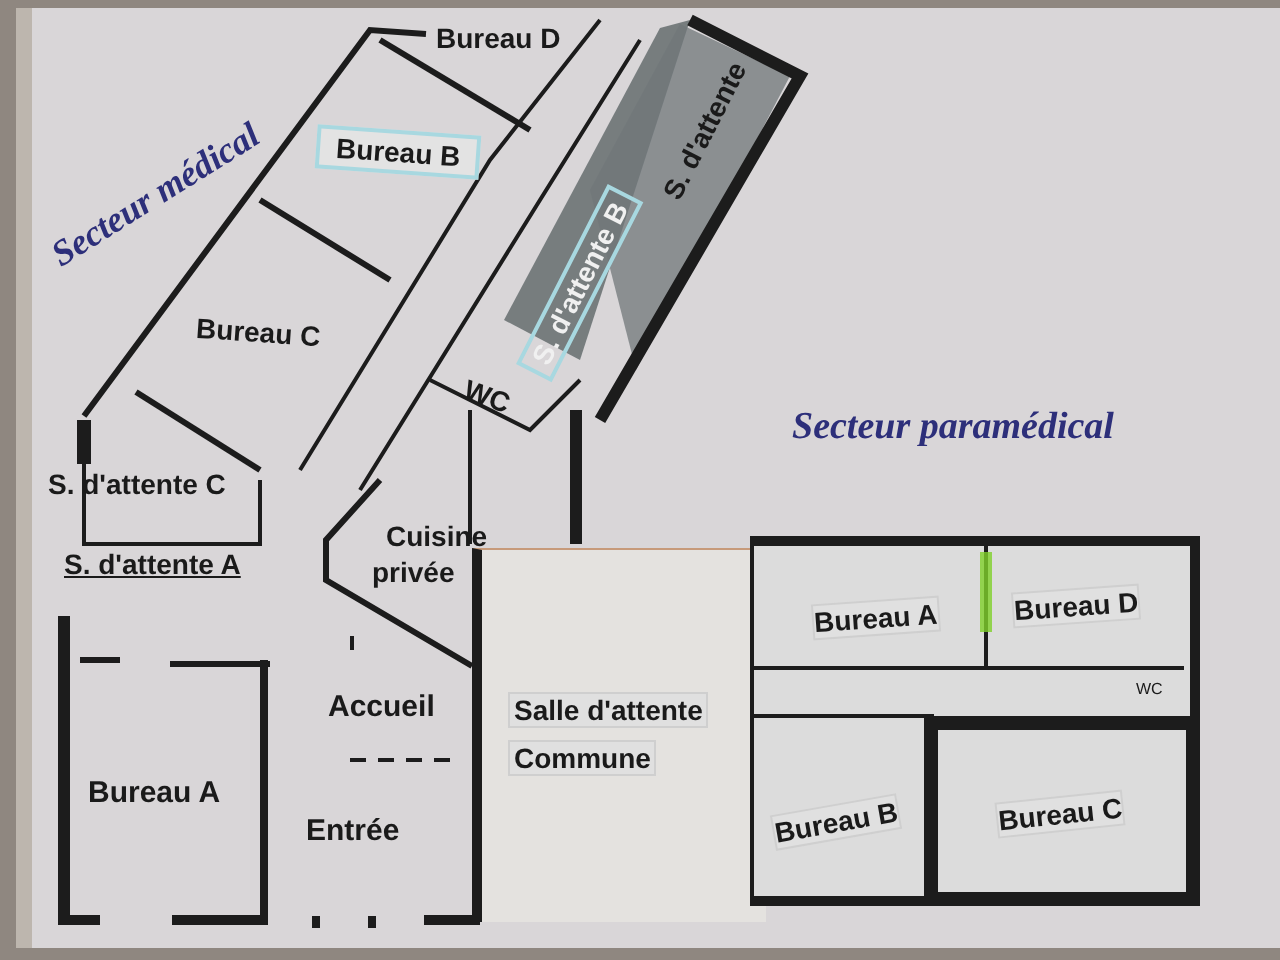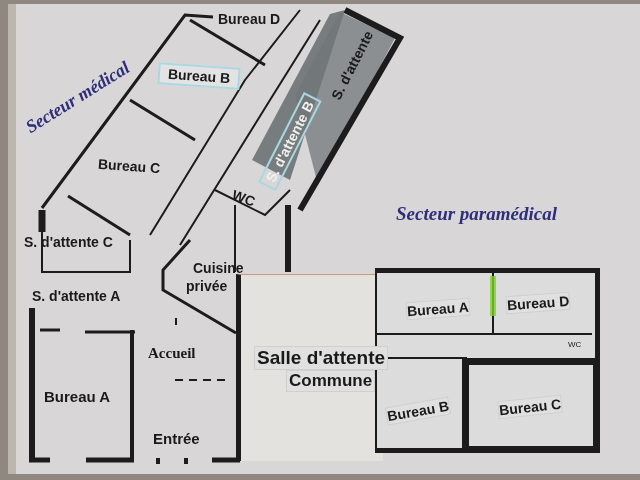--- a/index.html
+++ b/index.html
@@ -68,27 +68,27 @@
 <div class="sector" style="left:22px;top:120px;font-size:18px;transform:rotate(-32deg);transform-origin:left top;">Secteur médical</div>
 <div class="sector" style="left:396px;top:203px;font-size:19px;">Secteur paramédical</div>
 
 <div class="lbl" style="left:218px;top:11px;">Bureau D</div>
 <div class="lbl" style="left:158px;top:65px;padding:1px 8px;border:2px solid #a8d8e0;background:#e3e3e3;transform:rotate(4deg);">Bureau B</div>
 <div class="lbl" style="left:98px;top:158px;transform:rotate(4deg);">Bureau C</div>
 <div class="lbl" style="left:245px;top:110px;border:2px solid #a8d8e0;padding:0 4px;color:#f0f0f0;transform:rotate(-63deg);transform-origin:left top;top:182px;left:258px;">S. d'attente B</div>
 <div class="lbl" style="left:328px;top:95px;transform:rotate(-63deg);transform-origin:left top;">S. d'attente</div>
 <div class="lbl" style="left:232px;top:190px;transform:rotate(20deg);">WC</div>
 <div class="lbl" style="left:24px;top:234px;">S. d'attente C</div>
-<div class="lbl" style="left:32px;top:288px;">S. d'attente A</div>
+<div class="lbl" style="left:32px;top:274px;text-decoration:underline;">S. d'attente A</div>
 <div class="lbl" style="left:176px;top:260px;margin-left:17px;">Cuisine</div>
 <div class="lbl" style="left:186px;top:278px;">privée</div>
-<div class="lbl" style="left:148px;top:345px;font-size:15px;font-family:Liberation Serif, serif;">Accueil</div>
+<div class="lbl" style="left:164px;top:345px;font-size:15px;">Accueil</div>
 <div class="lbl" style="left:44px;top:388px;font-size:15px;">Bureau A</div>
-<div class="lbl" style="left:153px;top:430px;font-size:15px;">Entrée</div>
+<div class="lbl" style="left:153px;top:407px;font-size:15px;">Entrée</div>
 
-<div class="lbl boxed" style="left:254px;top:346px;font-size:19px;padding:0 2px;">Salle d'attente</div>
-<div class="lbl boxed" style="left:254px;top:370px;font-size:17px;padding:0 2px;margin-left:32px;">Commune</div>
+<div class="lbl boxed" style="left:254px;top:346px;font-size:14px;padding:0 2px;">Salle d'attente</div>
+<div class="lbl boxed" style="left:254px;top:370px;font-size:14px;padding:0 2px;">Commune</div>
 
 <div class="lbl boxed" style="left:406px;top:300px;transform:rotate(-4deg);">Bureau A</div>
 <div class="lbl boxed" style="left:506px;top:294px;transform:rotate(-4deg);">Bureau D</div>
 <div class="lbl" style="left:568px;top:340px;font-size:8px;font-weight:normal;">WC</div>
 <div class="lbl boxed" style="left:386px;top:402px;transform:rotate(-10deg);">Bureau B</div>
 <div class="lbl boxed" style="left:498px;top:398px;transform:rotate(-6deg);">Bureau C</div>
 
 </body></html>

